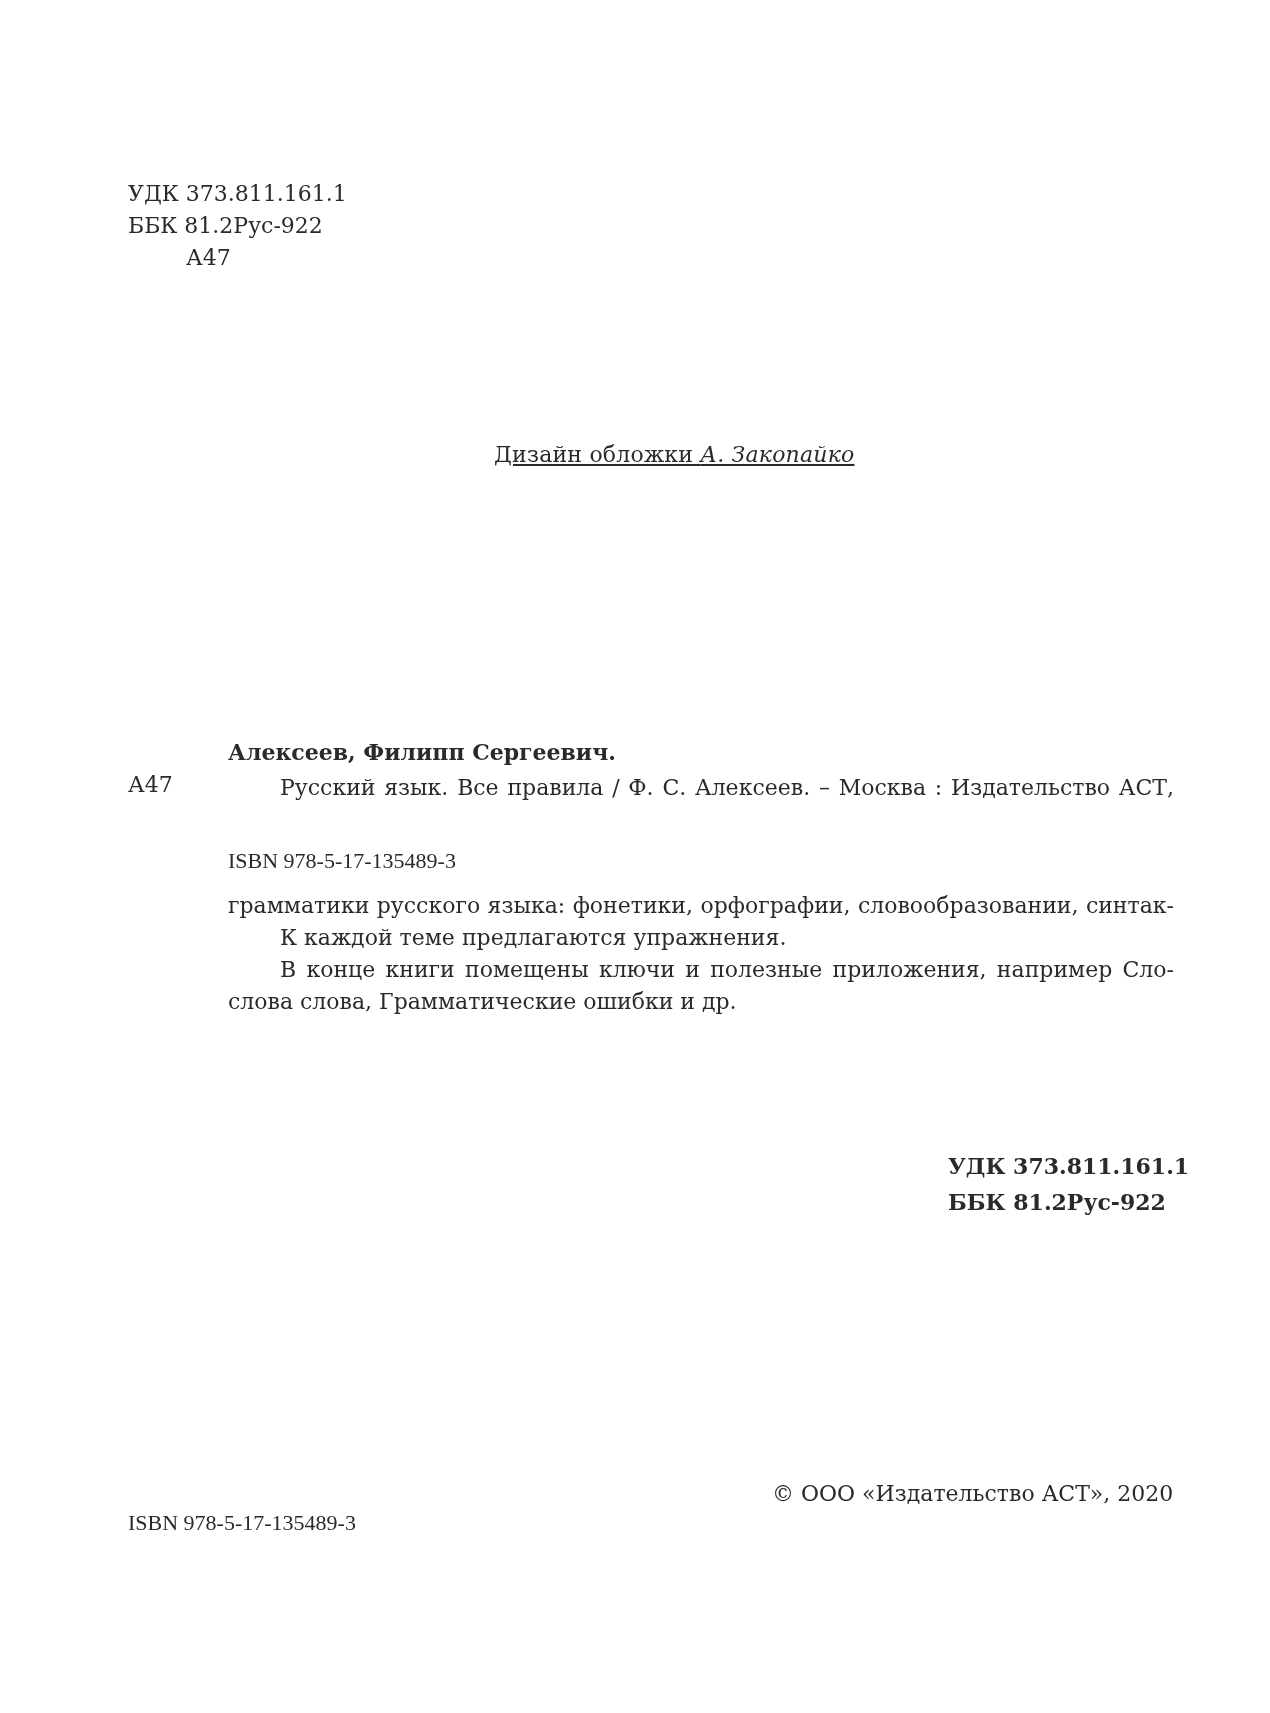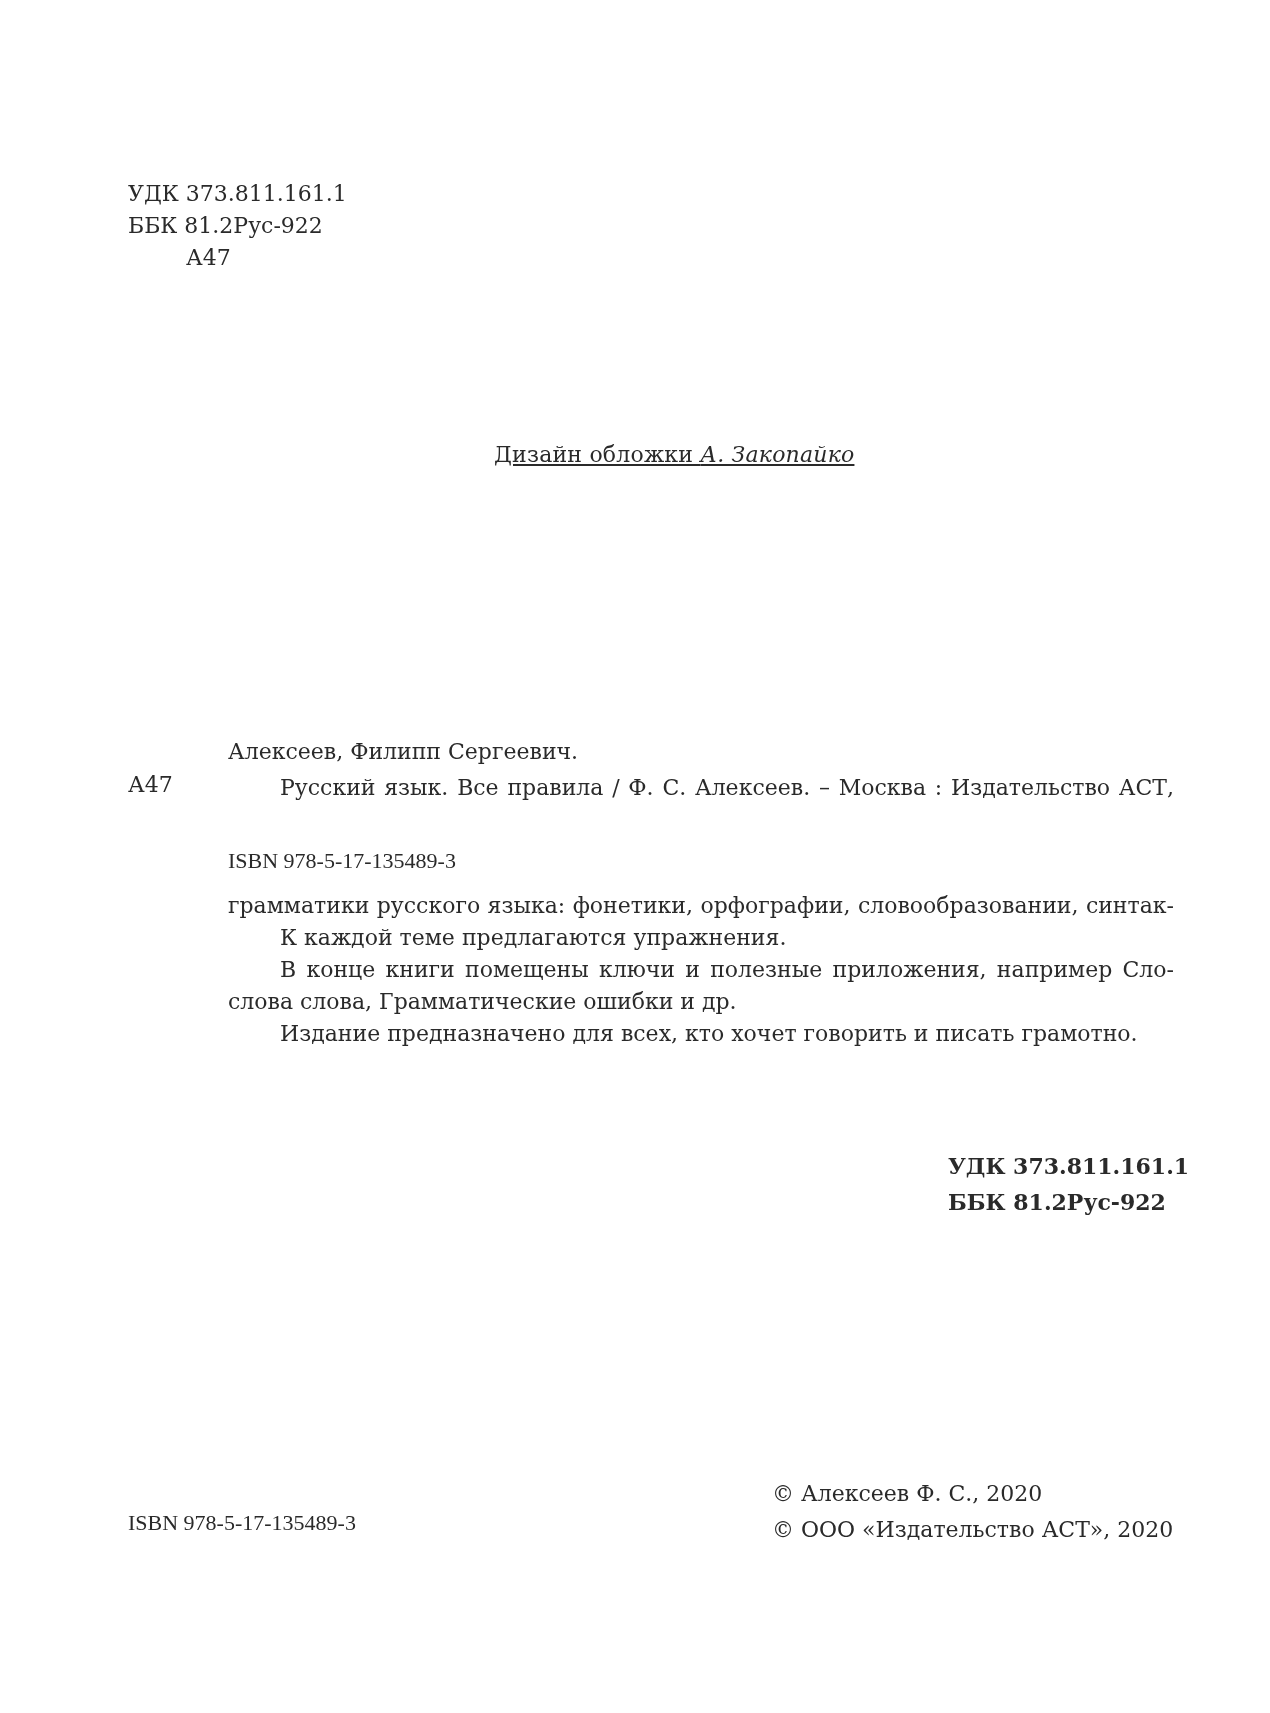--- a/index.html
+++ b/index.html
@@ -20,21 +20,21 @@
 
     
     #top-codes { left: 128px; top: 178px; line-height: 32px; font-size: 22px; }
     #top-codes .indent { padding-left: 58px; }
 
     
     #cover-credit { left: 494px; top: 442px; font-size: 22px; letter-spacing: 0.2px; text-decoration: underline; }
     #cover-credit .ital { font-style: italic; }
 
     
-    #card-author { left: 228px; top: 739px; font-weight: normal; font-size: 22px; text-align: right; }
+    #card-author { left: 228px; top: 739px; font-weight: bold; font-size: 22px; text-align: right; }
     #card-code { left: 128px; top: 772px; font-size: 22px; }
     #card-biblio {
       position: absolute;
       left: 228px; top: 772px; width: 946px;
       font-size: 22px; line-height: 32px;
       text-align: justify;
     }
     #card-biblio .p1 { text-indent: 52px; text-align-last: justify; }
     #card-biblio .p2 { text-align: left; }
     #card-isbn { left: 228px; top: 848px; font-family: "Liberation Serif", serif; font-size: 22px; }
@@ -73,25 +73,23 @@
   <div class="p1">Русский язык. Все правила / Ф. С. Алексеев. – Москва : Издательство АСТ,</div>
 </div>
 
 <div id="card-isbn" class="abs">ISBN 978-5-17-135489-3</div>
 
 <div id="card-annotation">
   <p class="cont last-justify">грамматики русского языка: фонетики, орфографии, словообразовании, синтак-</p>
   <p>К каждой теме предлагаются упражнения.</p>
   <p class="last-justify">В конце книги помещены ключи и полезные приложения, например Сло-</p>
   <p class="cont">слова слова, Грамматические ошибки и др.</p>
-  <p>Издание предназначено для всех, кто хочет говорить и писать грамотно.</p>
 </div>
 
 <div id="bottom-codes" class="abs">
   <div>УДК 373.811.161.1</div>
   <div>ББК 81.2Рус-922</div>
 </div>
 
 <div id="footer-isbn" class="abs">ISBN 978-5-17-135489-3</div>
 <div id="copyrights" class="abs">
-  <div>© Алексеев Ф. С., 2020</div>
   <div>© ООО «Издательство АСТ», 2020</div>
 </div>
 
 </body></html>

